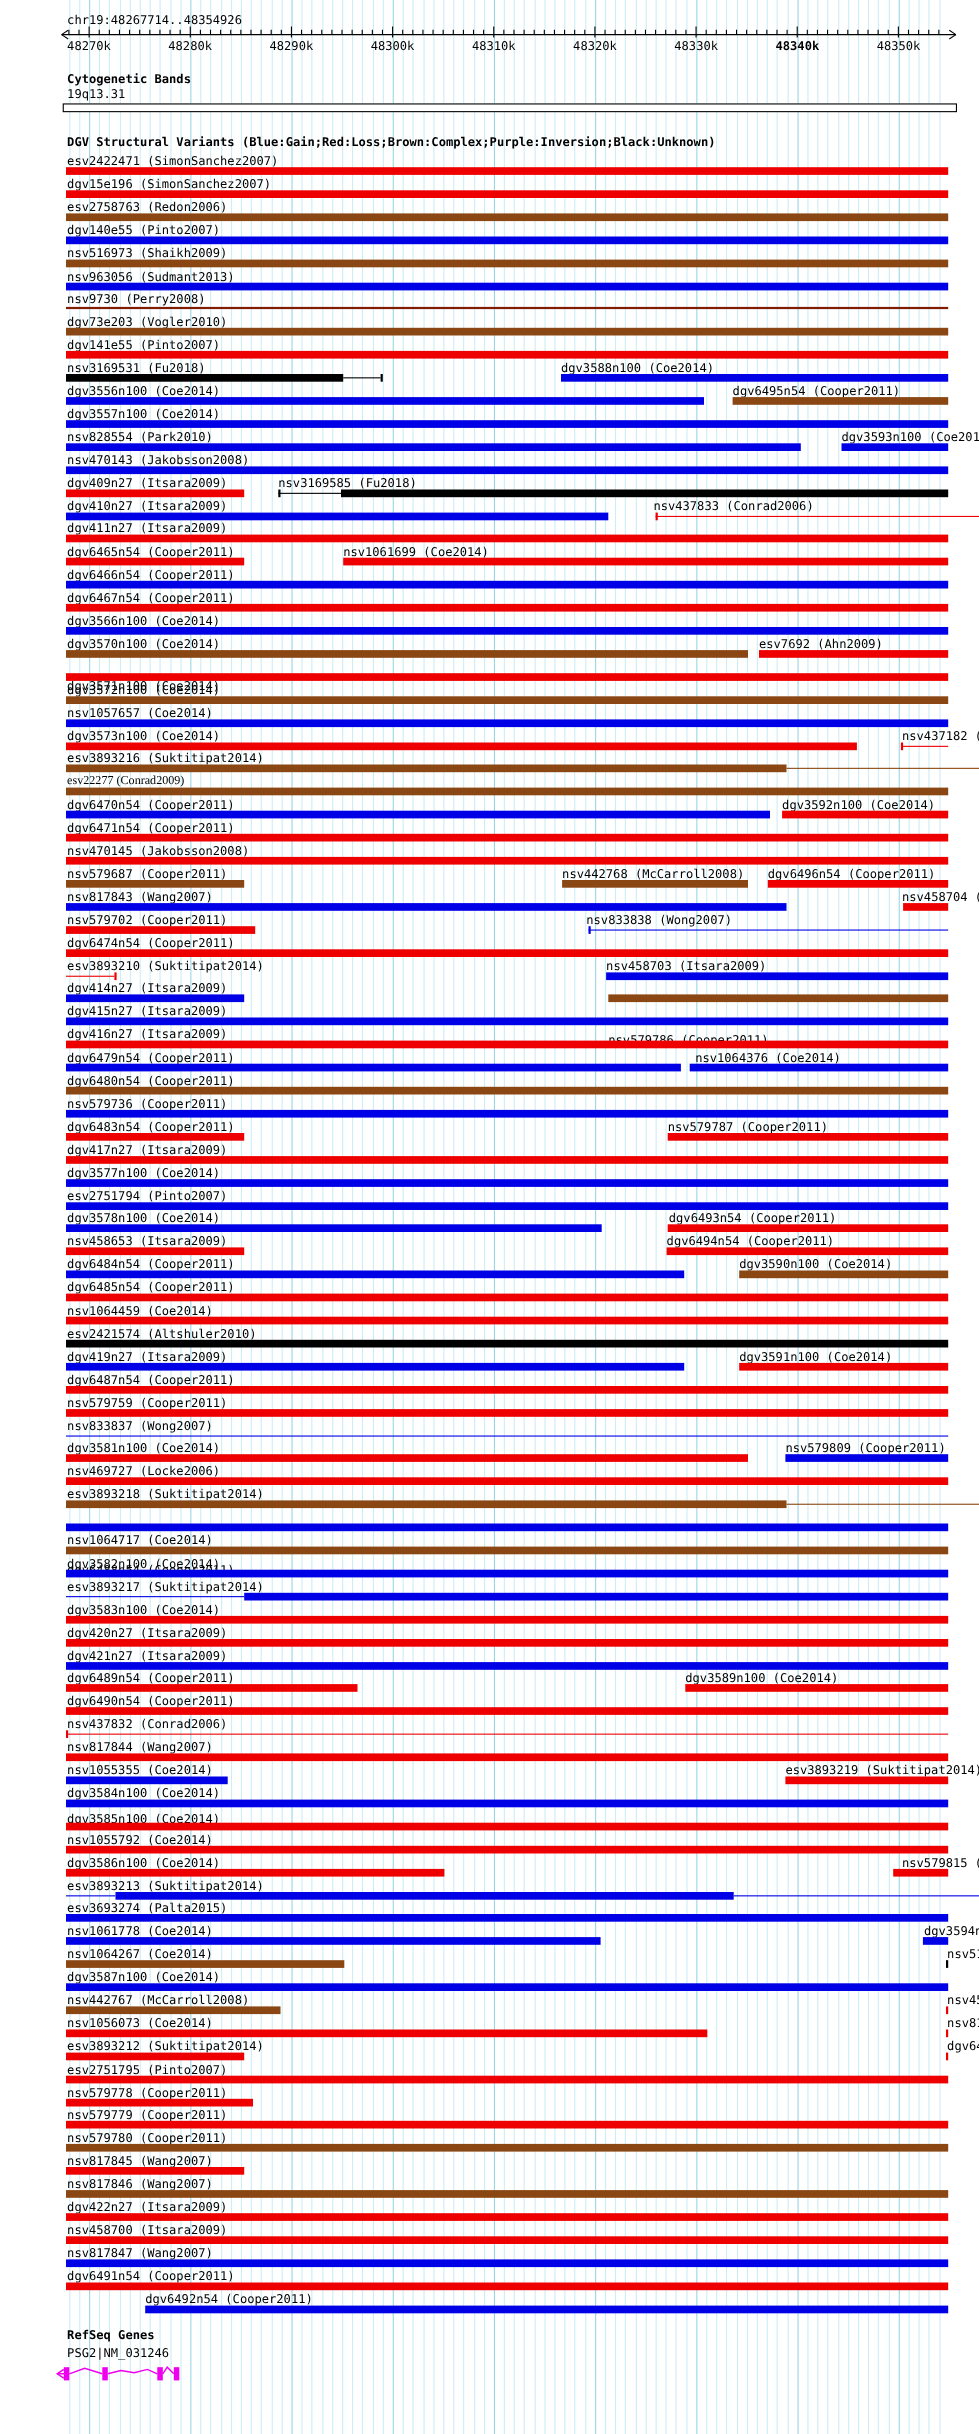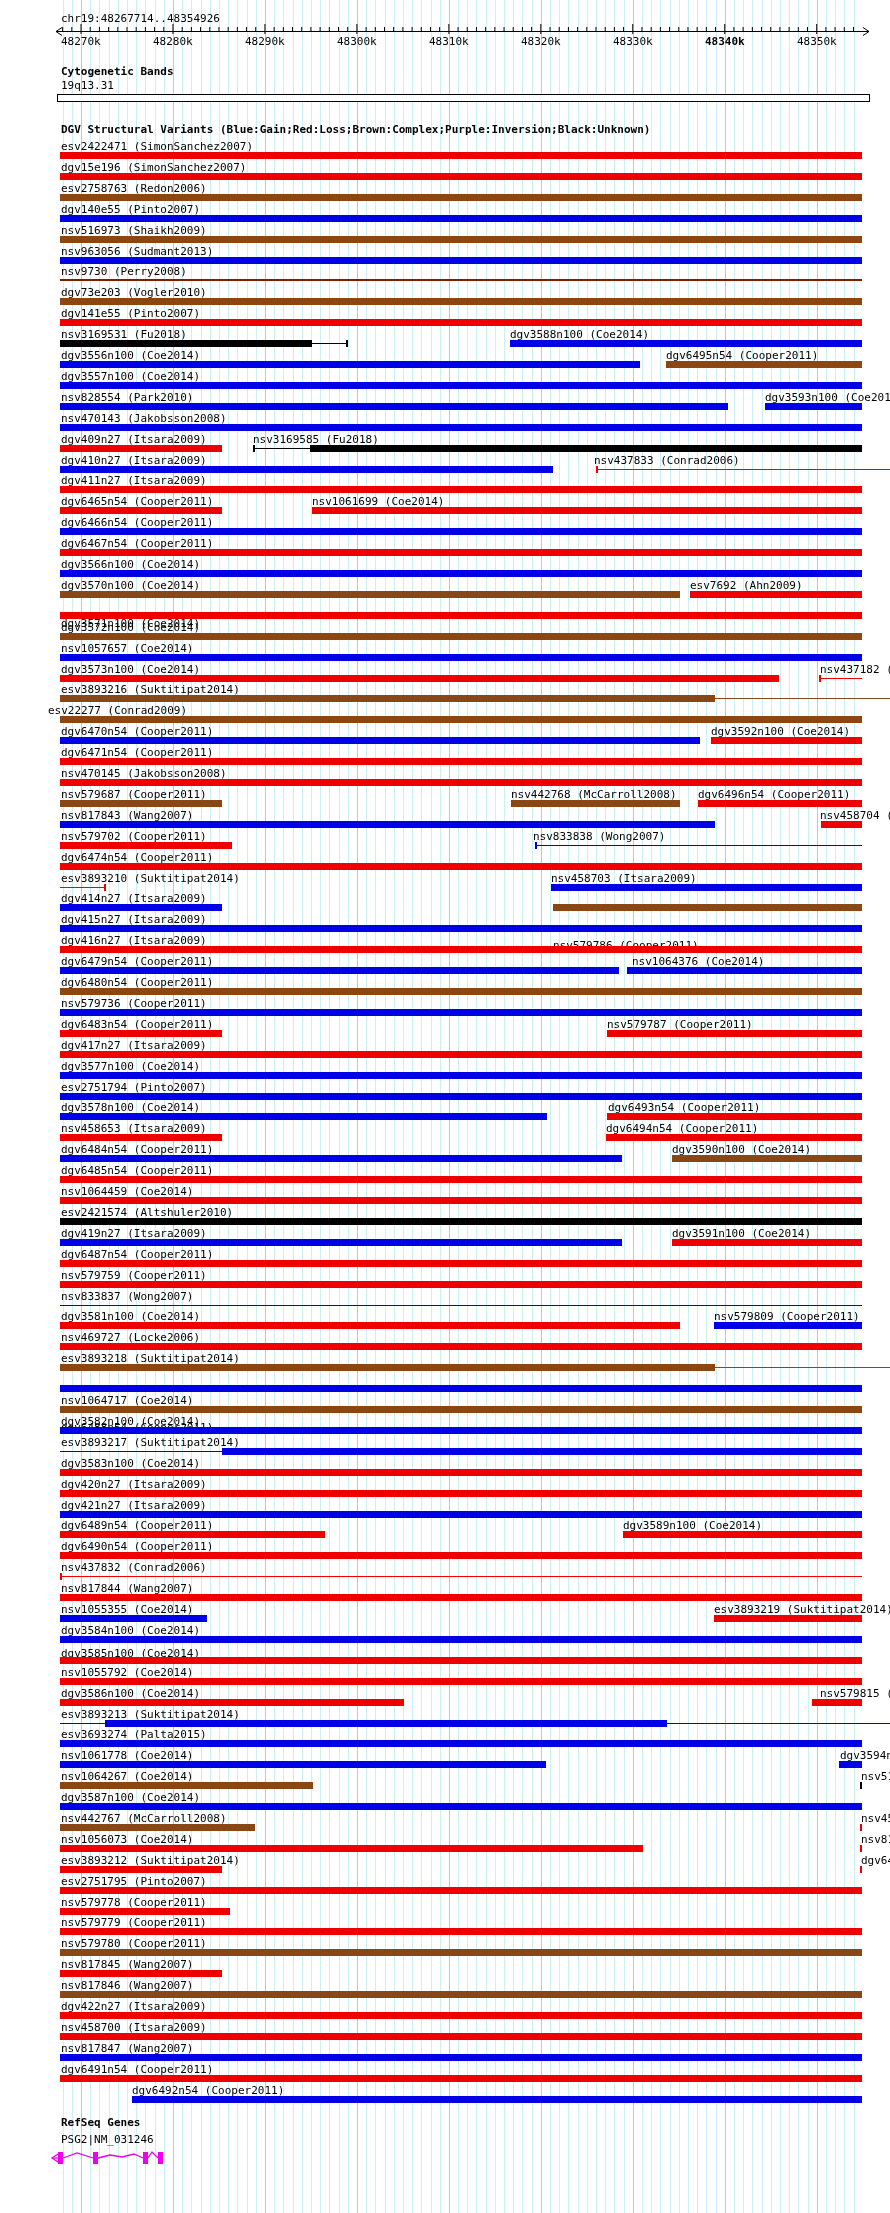--- a/index.html
+++ b/index.html
@@ -304,21 +304,21 @@
       <div class="row-label" style="left: 61px; top: 643px;">nsv1057657 (Coe2014)</div>
       <div class="vbar" style="left: 60px; width: 802px; top: 654px; height: 7px; background: rgb(0, 0, 230);"></div>
       <div class="row-label" style="left: 61px; top: 664px;">dgv3573n100 (Coe2014)</div>
       <div class="vbar" style="left: 60px; width: 719px; top: 675px; height: 7px; background: rgb(238, 0, 0);"></div>
       <div class="row-label" style="left: 820px; top: 664px;">nsv437182 (C</div>
       <div class="vtick" style="left: 819px; top: 675px; background: rgb(238, 0, 0);"></div>
       <div class="vline" style="left: 819px; width: 43px; height: 1px; top: 678px; background: rgb(238, 0, 0);"></div>
       <div class="row-label" style="left: 61px; top: 684px;">esv3893216 (Suktitipat2014)</div>
       <div class="vbar" style="left: 60px; width: 655px; top: 695px; height: 7px; background: rgb(138, 71, 19);"></div>
       <div class="vline" style="left: 715px; width: 175px; height: 1px; top: 698px; background: rgb(138, 71, 19);"></div>
-      <div class="row-label" style="left: 48px; top: 705px;">esv22277 (Conrad2009)</div>
+      <div class="row-label" style="left: 61px; top: 705px; font-family: Liberation Serif, serif;">esv22277 (Conrad2009)</div>
       <div class="vbar" style="left: 60px; width: 802px; top: 716px; height: 7px; background: rgb(138, 71, 19);"></div>
       <div class="row-label" style="left: 61px; top: 726px;">dgv6470n54 (Cooper2011)</div>
       <div class="vbar" style="left: 60px; width: 640px; top: 737px; height: 7px; background: rgb(0, 0, 230);"></div>
       <div class="row-label" style="left: 711px; top: 726px;">dgv3592n100 (Coe2014)</div>
       <div class="vbar" style="left: 711px; width: 151px; top: 737px; height: 7px; background: rgb(238, 0, 0);"></div>
       <div class="row-label" style="left: 61px; top: 747px;">dgv6471n54 (Cooper2011)</div>
       <div class="vbar" style="left: 60px; width: 802px; top: 758px; height: 7px; background: rgb(238, 0, 0);"></div>
       <div class="row-label" style="left: 61px; top: 768px;">nsv470145 (Jakobsson2008)</div>
       <div class="vbar" style="left: 60px; width: 802px; top: 779px; height: 7px; background: rgb(238, 0, 0);"></div>
       <div class="row-label" style="left: 61px; top: 789px;">nsv579687 (Cooper2011)</div>

